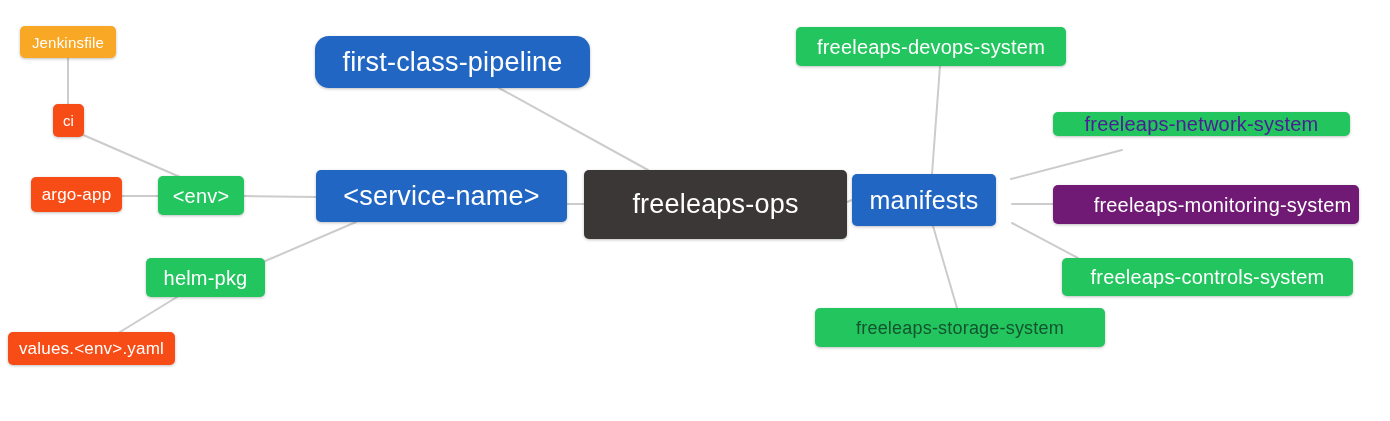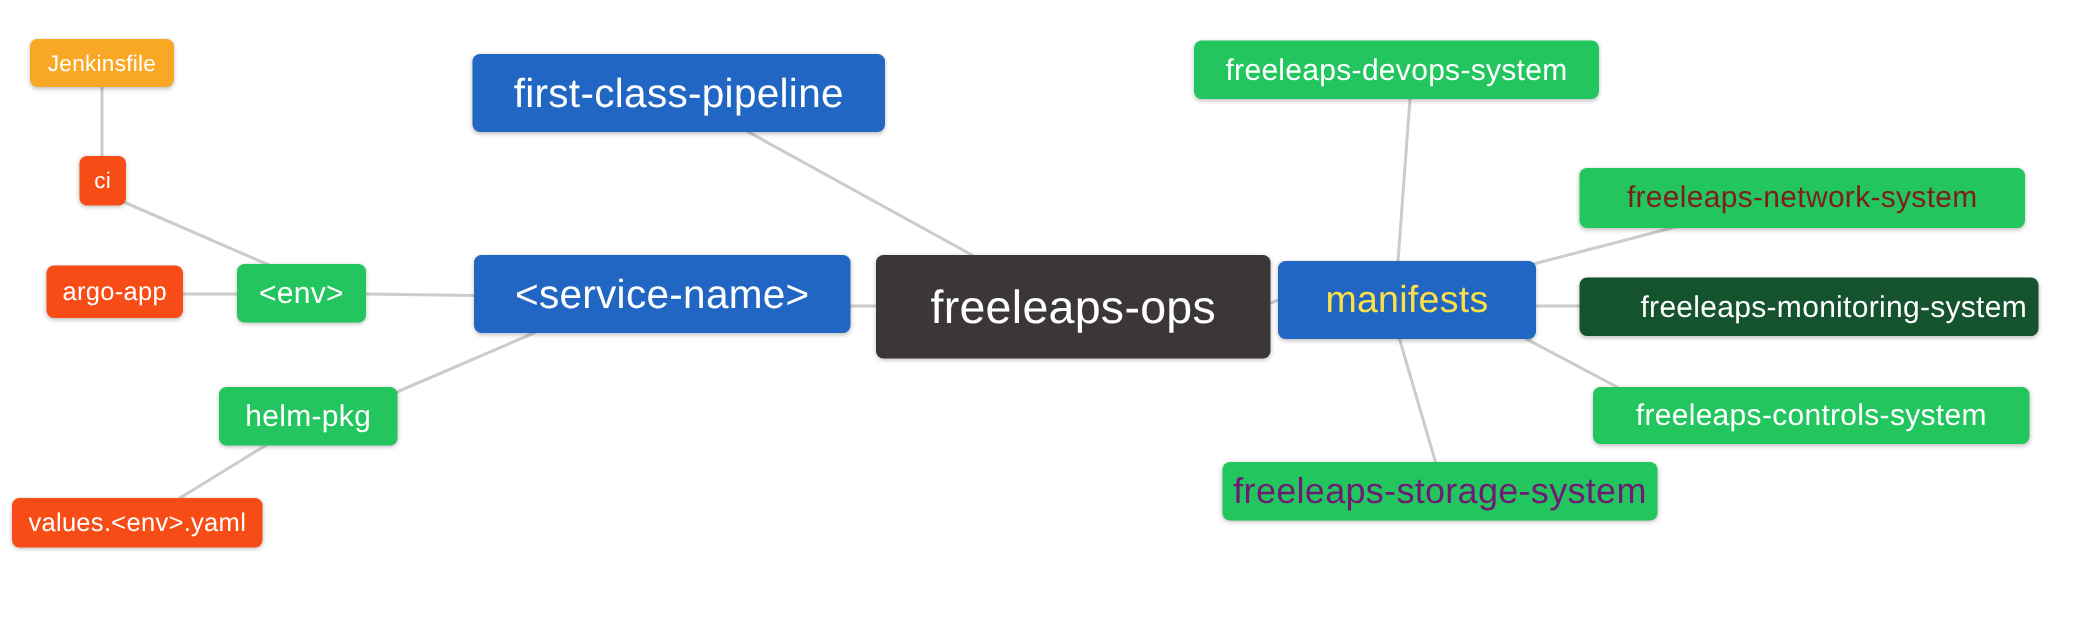--- a/index.html
+++ b/index.html
@@ -72,40 +72,40 @@
     </div>
     <div class="node" style="left: 158px; top: 176px; width: 86px; height: 39px; background: rgb(34, 197, 94); font-size: 20px; color: rgb(255, 255, 255);">
       <span>&lt;env&gt;</span>
     </div>
     <div class="node" style="left: 146px; top: 258px; width: 119px; height: 39px; background: rgb(34, 197, 94); font-size: 20px; color: rgb(255, 255, 255);">
       <span>helm-pkg</span>
     </div>
     <div class="node" style="left: 8px; top: 332px; width: 167px; height: 33px; background: rgb(248, 76, 23); font-size: 17px; color: rgb(255, 255, 255);">
       <span>values.&lt;env&gt;.yaml</span>
     </div>
-    <div class="node" style="left: 315px; top: 36px; width: 275px; height: 52px; background: rgb(33, 102, 194); font-size: 27px; color: rgb(255, 255, 255);">
+    <div class="node" style="left: 315px; top: 36px; width: 275px; height: 52px; background: rgb(33, 102, 194); font-size: 27px; color: rgb(255, 255, 255); border-radius: 14px;">
       <span>first-class-pipeline</span>
     </div>
     <div class="node" style="left: 316px; top: 170px; width: 251px; height: 52px; background: rgb(33, 102, 194); font-size: 27px; color: #ffffff;">
       <span>&lt;service-name&gt;</span>
     </div>
-    <div class="node" style="left: 584px; top: 170px; width: 263px; height: 69px; background: rgb(60, 55, 55); font-size: 31px; color: rgb(255, 255, 255); justify-content: center;">
+    <div class="node" style="left: 584px; top: 170px; width: 263px; height: 69px; background: rgb(60, 55, 55); font-size: 27px; color: rgb(255, 255, 255); justify-content: center;">
       <span>freeleaps-ops</span>
     </div>
-    <div class="node" style="left: 852px; top: 174px; width: 172px; height: 52px; background: rgb(33, 102, 194); font-size: 25px; color: #fde047;">
+    <div class="node" style="left: 852px; top: 174px; width: 144px; height: 52px; background: rgb(33, 102, 194); font-size: 25px; color: #ffffff;">
       <span>manifests</span>
     </div>
     <div class="node" style="left: 796px; top: 27px; width: 270px; height: 39px; background: rgb(34, 197, 94); font-size: 20px; color: rgb(255, 255, 255);">
       <span>freeleaps-devops-system</span>
     </div>
-    <div class="node" style="left: 1053px; top: 112px; width: 297px; height: 40px; background: rgb(34, 197, 94); font-size: 20px; color: #7f1d1d;">
+    <div class="node" style="left: 1053px; top: 112px; width: 297px; height: 24px; background: rgb(34, 197, 94); font-size: 20px; color: #4c1d95;">
       <span>freeleaps-network-system</span>
     </div>
-    <div class="node" style="left: 1053px; top: 185px; width: 306px; height: 39px; background: #14532d; font-size: 20px; color: rgb(255, 255, 255); padding-left: 33px;">
+    <div class="node" style="left: 1053px; top: 185px; width: 306px; height: 39px; background: #701a75; font-size: 20px; color: rgb(255, 255, 255); padding-left: 33px;">
       <span>freeleaps-monitoring-system</span>
     </div>
     <div class="node" style="left: 1062px; top: 258px; width: 291px; height: 38px; background: rgb(34, 197, 94); font-size: 20px; color: rgb(255, 255, 255);">
       <span>freeleaps-controls-system</span>
     </div>
-    <div class="node" style="left: 815px; top: 308px; width: 290px; height: 39px; background: rgb(34, 197, 94); font-size: 24px; color: #701a75;">
+    <div class="node" style="left: 815px; top: 308px; width: 290px; height: 39px; background: rgb(34, 197, 94); font-size: 18px; color: #14532d;">
       <span>freeleaps-storage-system</span>
     </div>
   </div>
 
 </body></html>

